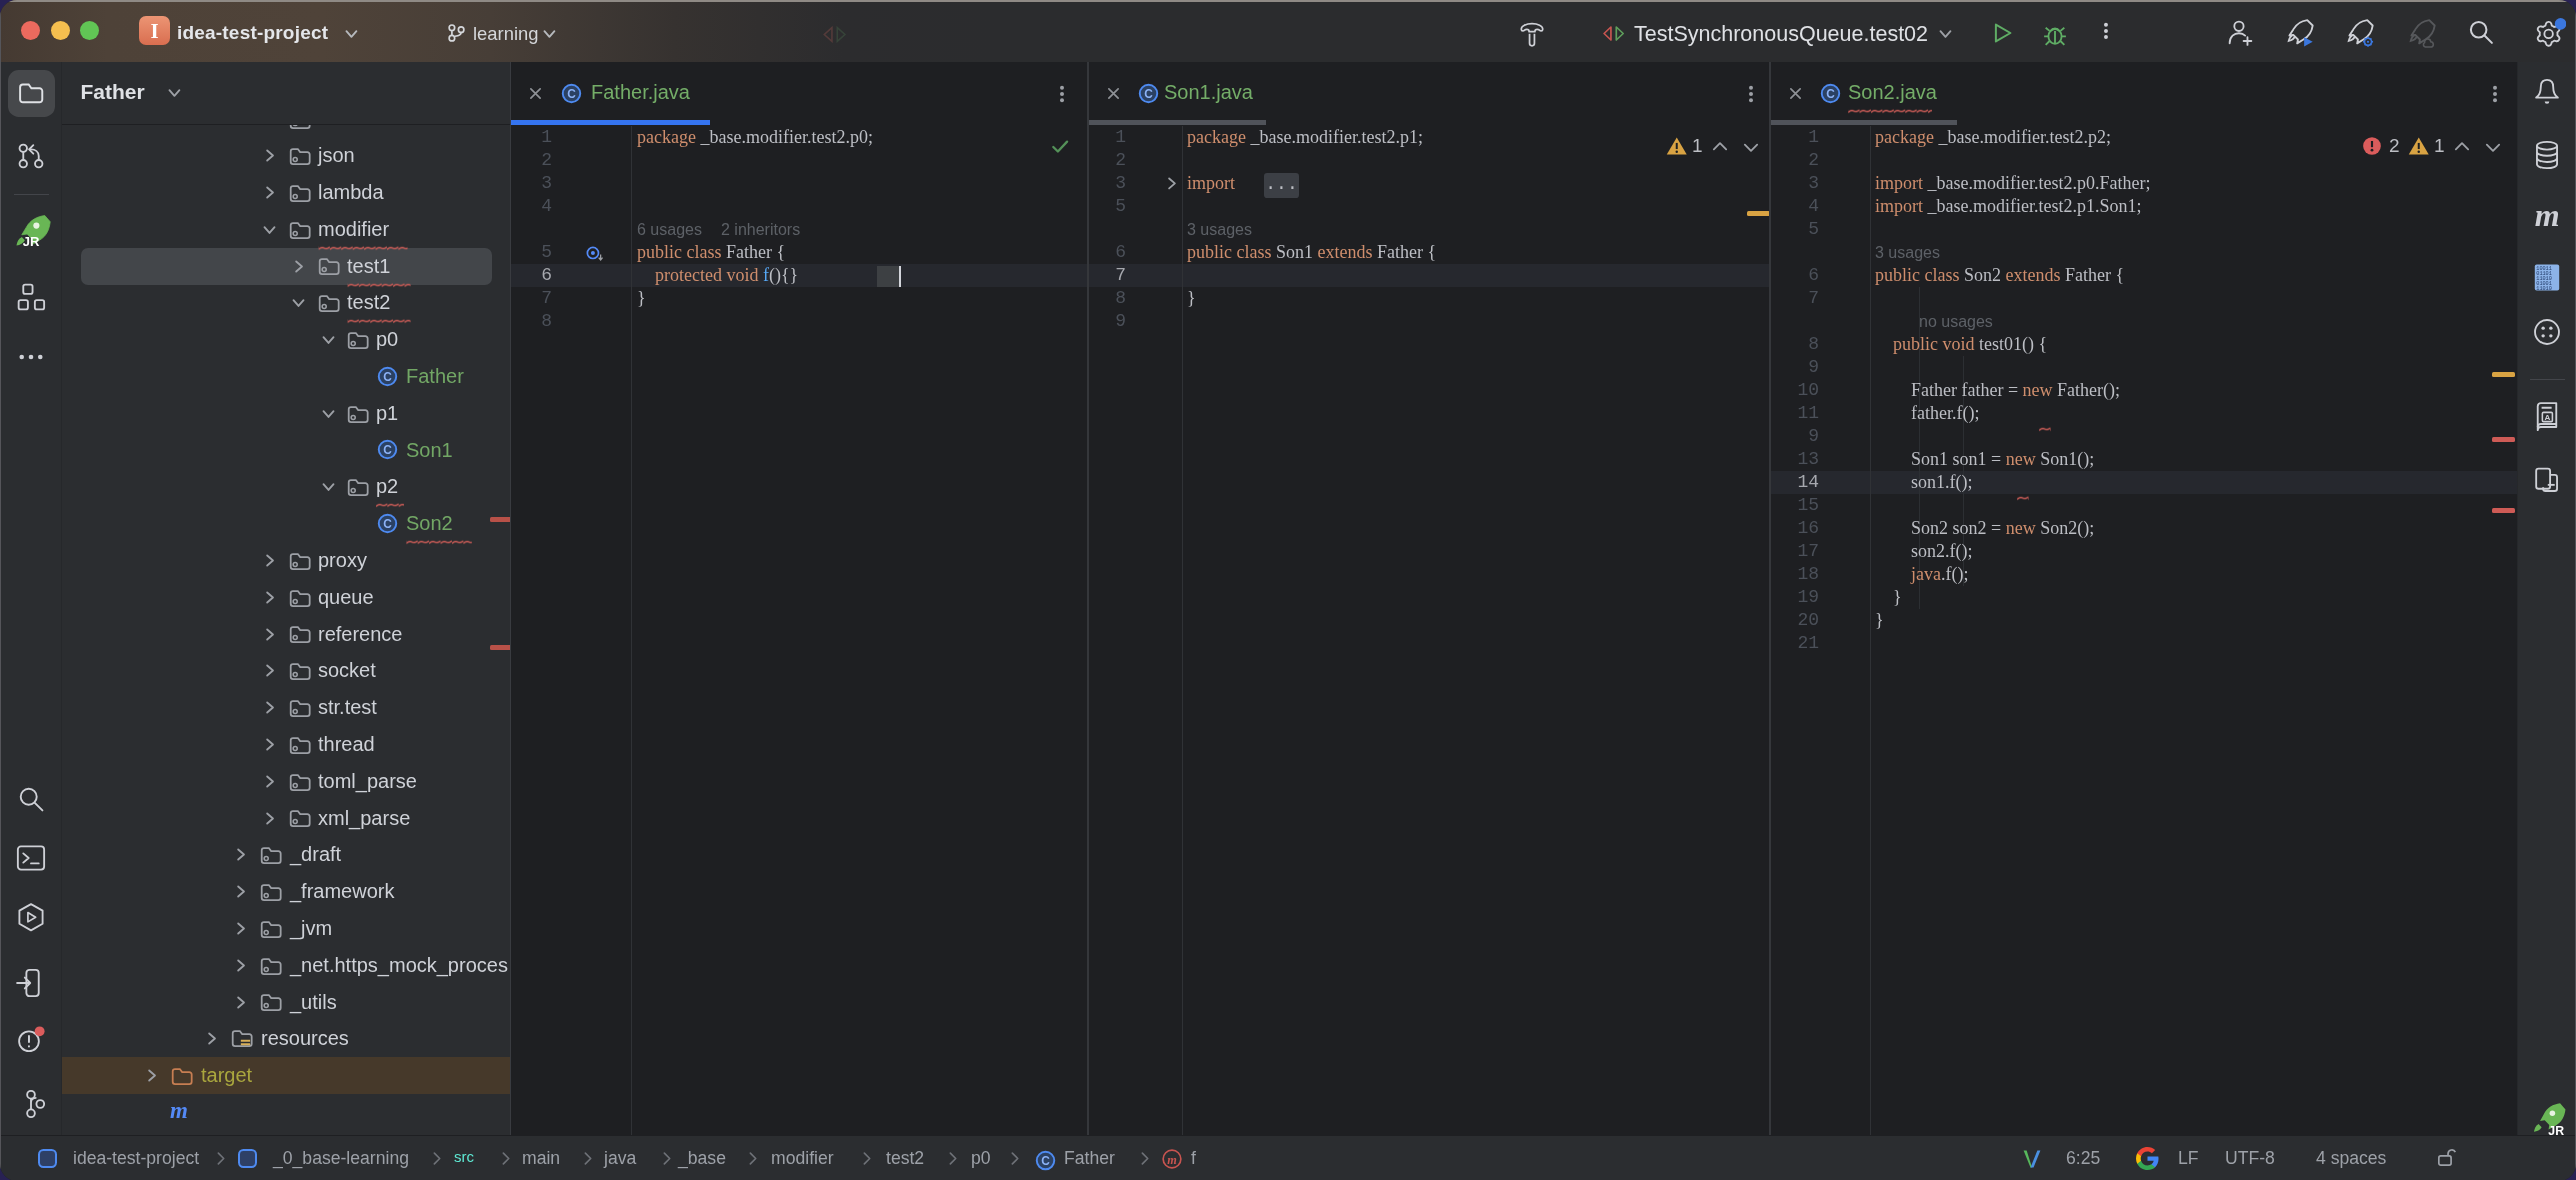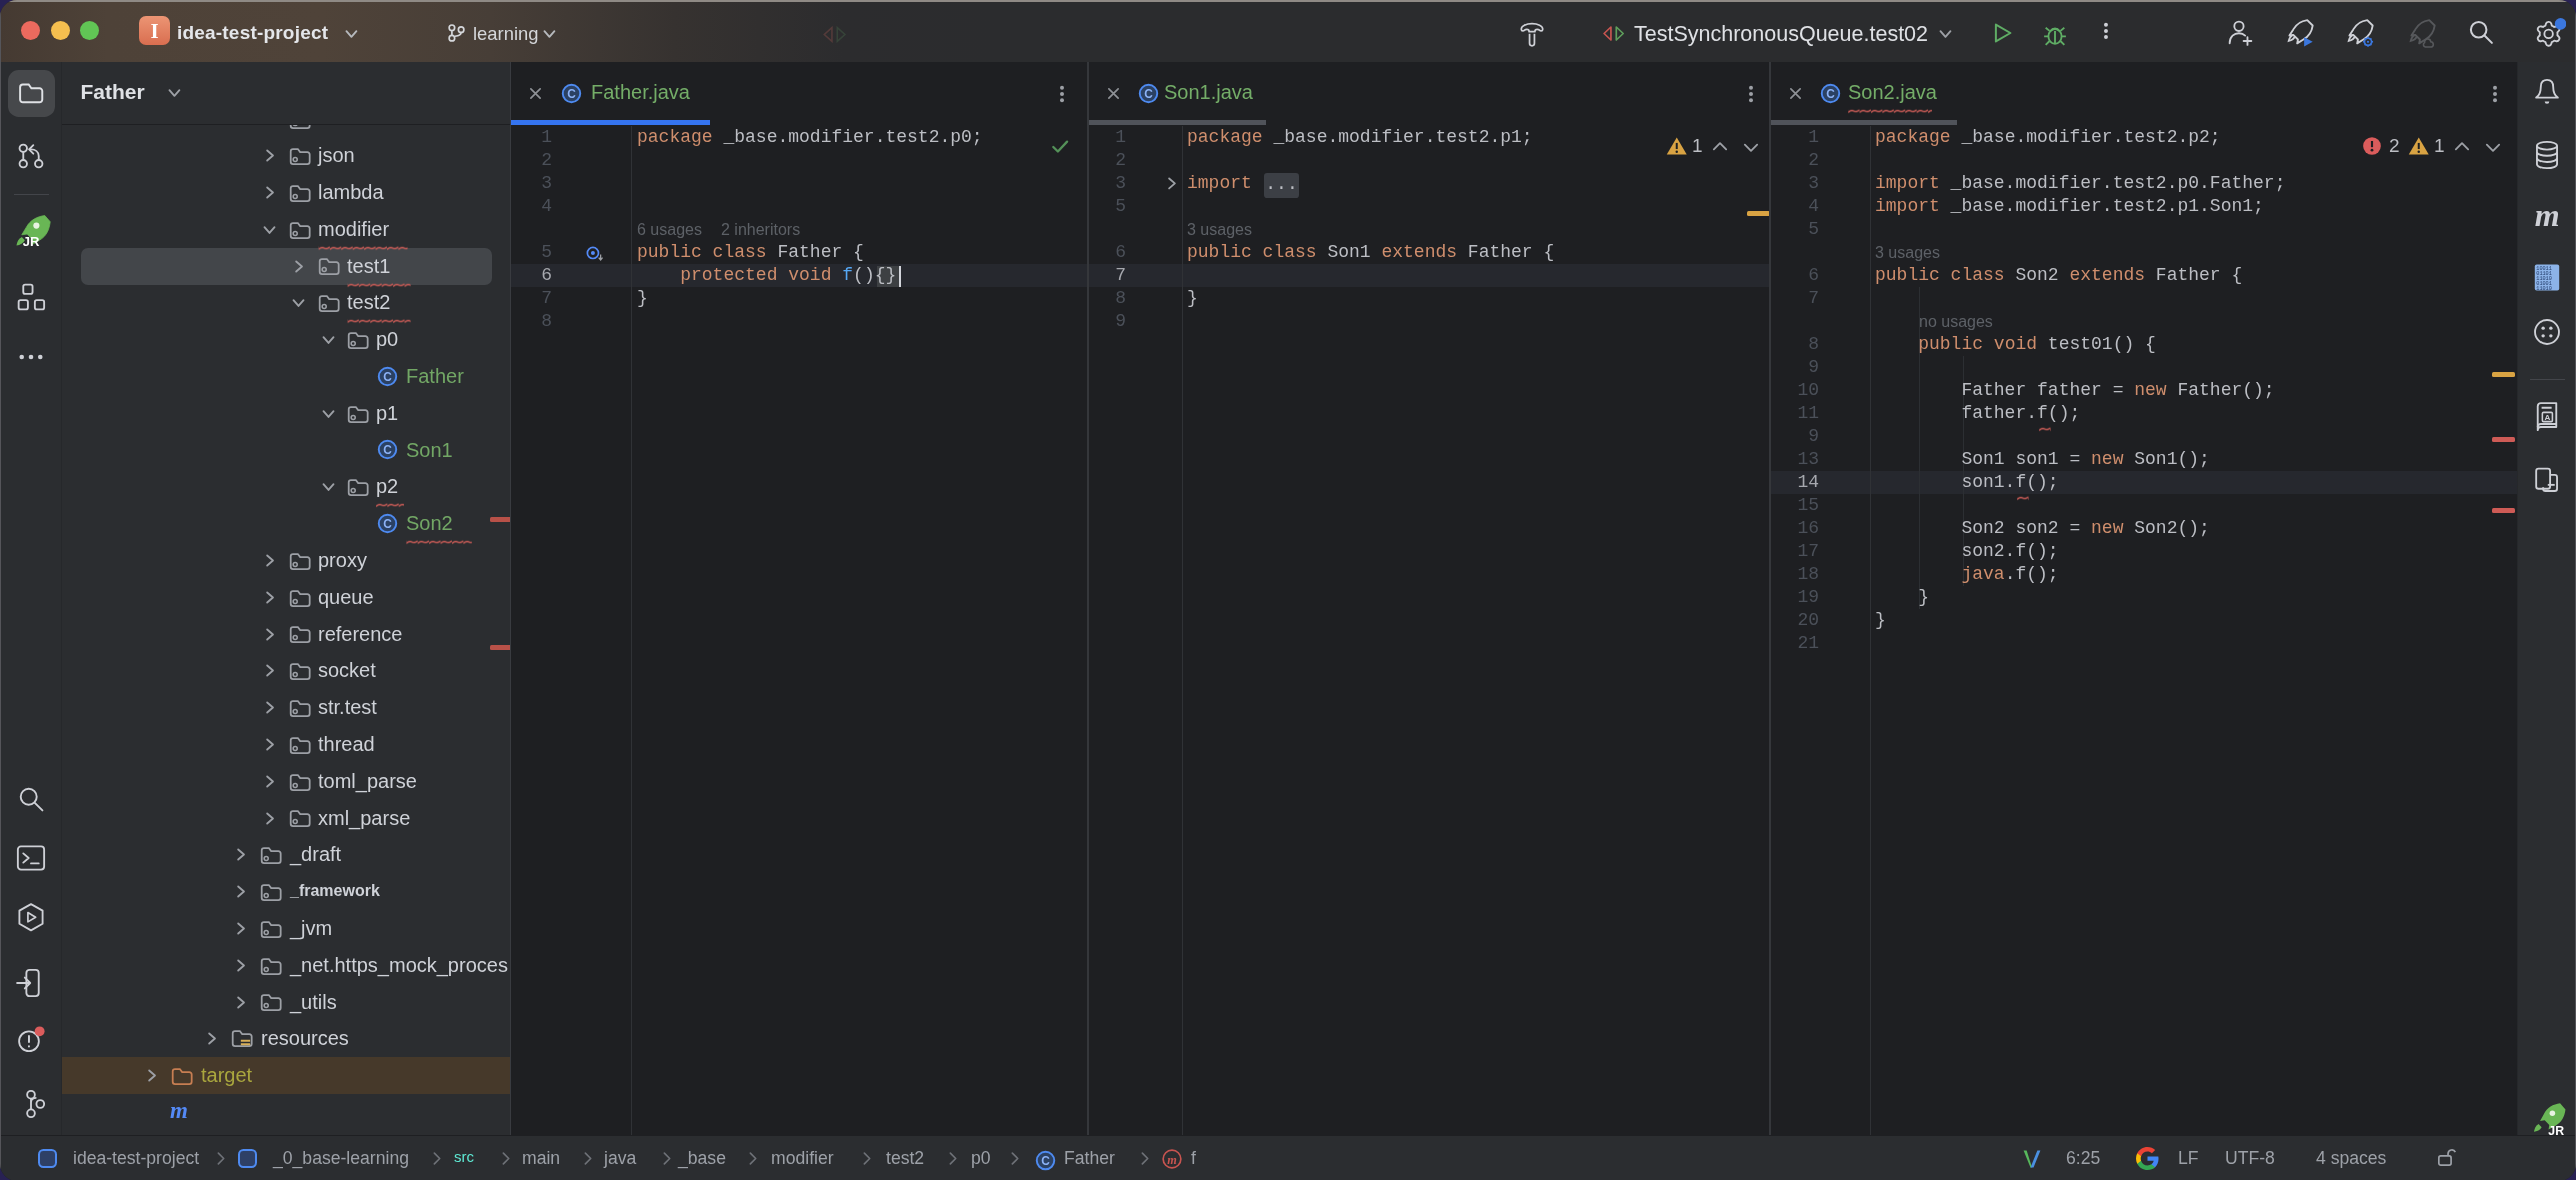--- a/index.html
+++ b/index.html
@@ -1,19 +1,19 @@
 <!DOCTYPE html>
 <html style="font-size:12.3px"><head><meta charset="utf-8"><style>
   html,body{margin:0;padding:0;width:2576px;height:1181px;background:#282153;overflow:hidden}
   *{box-sizing:border-box}
   body{font-family:"Liberation Sans",sans-serif;-webkit-font-smoothing:antialiased}
   .win{position:absolute;left:0;top:0;width:2576px;height:1181px;border-radius:17px;overflow:hidden;
        background:#1E1F22}
   .abs{position:absolute}
-  .mono{font-family:Liberation Mono, monospace;font-size:18px;line-height:23px;white-space:pre}
+  .mono{font-family:Liberation Serif, serif;font-size:18px;line-height:23px;white-space:pre}
   .num{font-family:"Liberation Mono",monospace;font-size:18px;line-height:23px;color:#4B5059;text-align:right}
   .o{color:#CF8E6D}.w{color:#BCBEC4}.bl{color:#56A8F5}
   .inlay{font-family:"Liberation Sans";font-size:16px;color:#5D6167;line-height:23px;white-space:pre}
   .ic{display:flex;align-items:center;justify-content:center}
 </style></head><body>
 <svg width="0" height="0" style="position:absolute">
     <defs>
  <pattern id="wv" width="15" height="8" patternUnits="userSpaceOnUse">
    <path d="M0 6 Q3.75 2 7.5 4 Q11.25 6 15 2.5" fill="none" stroke="#C85A55" stroke-width="2"></path>
  </pattern>
@@ -360,21 +360,21 @@
           <circle cx="9.3" cy="20" r="2.6" fill="none" stroke="#9DA0A6" stroke-width="2"></circle>
         </svg></div>
       <div class="abs" style="left:228px;top:780px;font-size:20px;line-height:24.5px;color:#CFD2D8;font-weight:400">_draft</div>
       <div class="abs" style="left:170px;top:821px"><svg width="17" height="17" viewBox="0 0 22 22" style="">
           <path d="M8 4.5 L15.5 11 L8 17.5" fill="none" stroke="#9DA0A6" stroke-width="2.4" stroke-linecap="round" stroke-linejoin="round"></path>
         </svg></div>
       <div class="abs" style="left:197px;top:818px"><svg width="24" height="24" viewBox="0 0 31 31" style="">
           <path d="M3.5 9.5 a3 3 0 0 1 3-3 h6.2 l3 4 h9.3 a3 3 0 0 1 3 3 v9.5 a3 3 0 0 1-3 3 h-18.5 a3 3 0 0 1-3-3 z" fill="none" stroke="#9DA0A6" stroke-width="2.3"></path>
           <circle cx="9.3" cy="20" r="2.6" fill="none" stroke="#9DA0A6" stroke-width="2"></circle>
         </svg></div>
-      <div class="abs" style="left:228px;top:817px;font-size:16px;line-height:24.5px;color:#CFD2D8;font-weight:700">_framework</div>
+      <div class="abs" style="left:228px;top:817px;font-size:20px;line-height:24.5px;color:#CFD2D8;font-weight:400">_framework</div>
       <div class="abs" style="left:170px;top:858px"><svg width="17" height="17" viewBox="0 0 22 22" style="">
           <path d="M8 4.5 L15.5 11 L8 17.5" fill="none" stroke="#9DA0A6" stroke-width="2.4" stroke-linecap="round" stroke-linejoin="round"></path>
         </svg></div>
       <div class="abs" style="left:197px;top:855px"><svg width="24" height="24" viewBox="0 0 31 31" style="">
           <path d="M3.5 9.5 a3 3 0 0 1 3-3 h6.2 l3 4 h9.3 a3 3 0 0 1 3 3 v9.5 a3 3 0 0 1-3 3 h-18.5 a3 3 0 0 1-3-3 z" fill="none" stroke="#9DA0A6" stroke-width="2.3"></path>
           <circle cx="9.3" cy="20" r="2.6" fill="none" stroke="#9DA0A6" stroke-width="2"></circle>
         </svg></div>
       <div class="abs" style="left:228px;top:854px;font-size:20px;line-height:24.5px;color:#CFD2D8;font-weight:400">_jvm</div>
       <div class="abs" style="left:170px;top:895px"><svg width="17" height="17" viewBox="0 0 22 22" style="">
           <path d="M8 4.5 L15.5 11 L8 17.5" fill="none" stroke="#9DA0A6" stroke-width="2.4" stroke-linecap="round" stroke-linejoin="round"></path>

